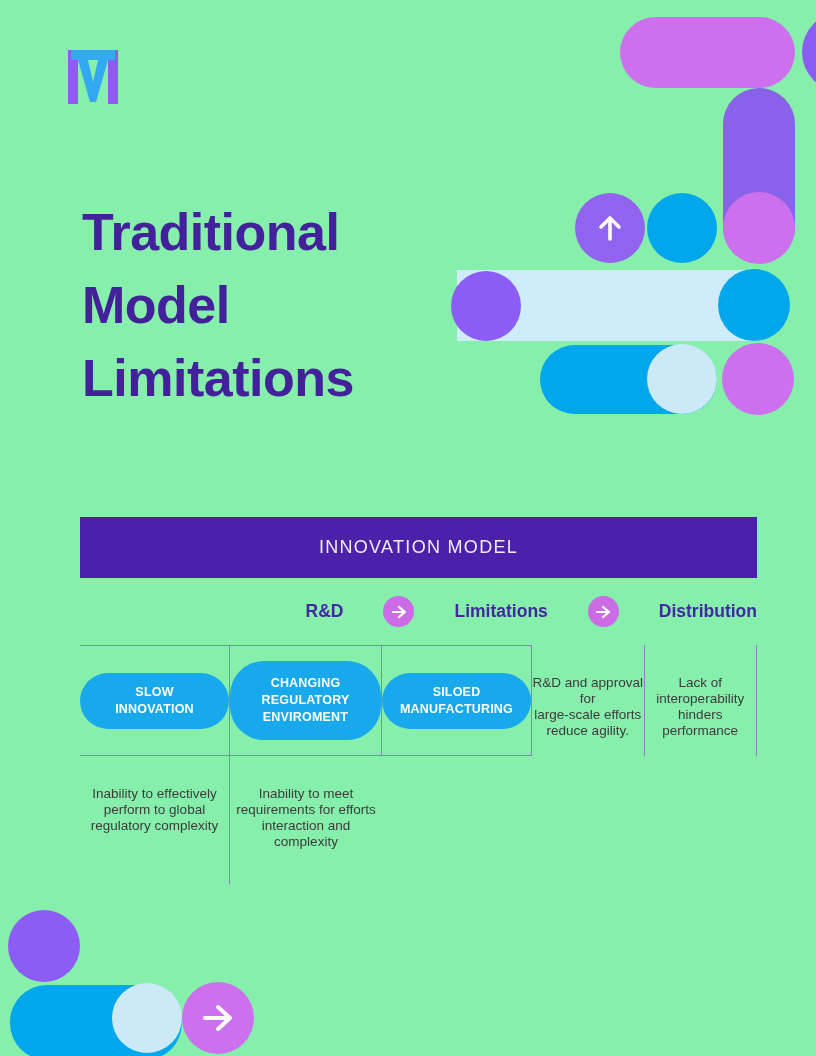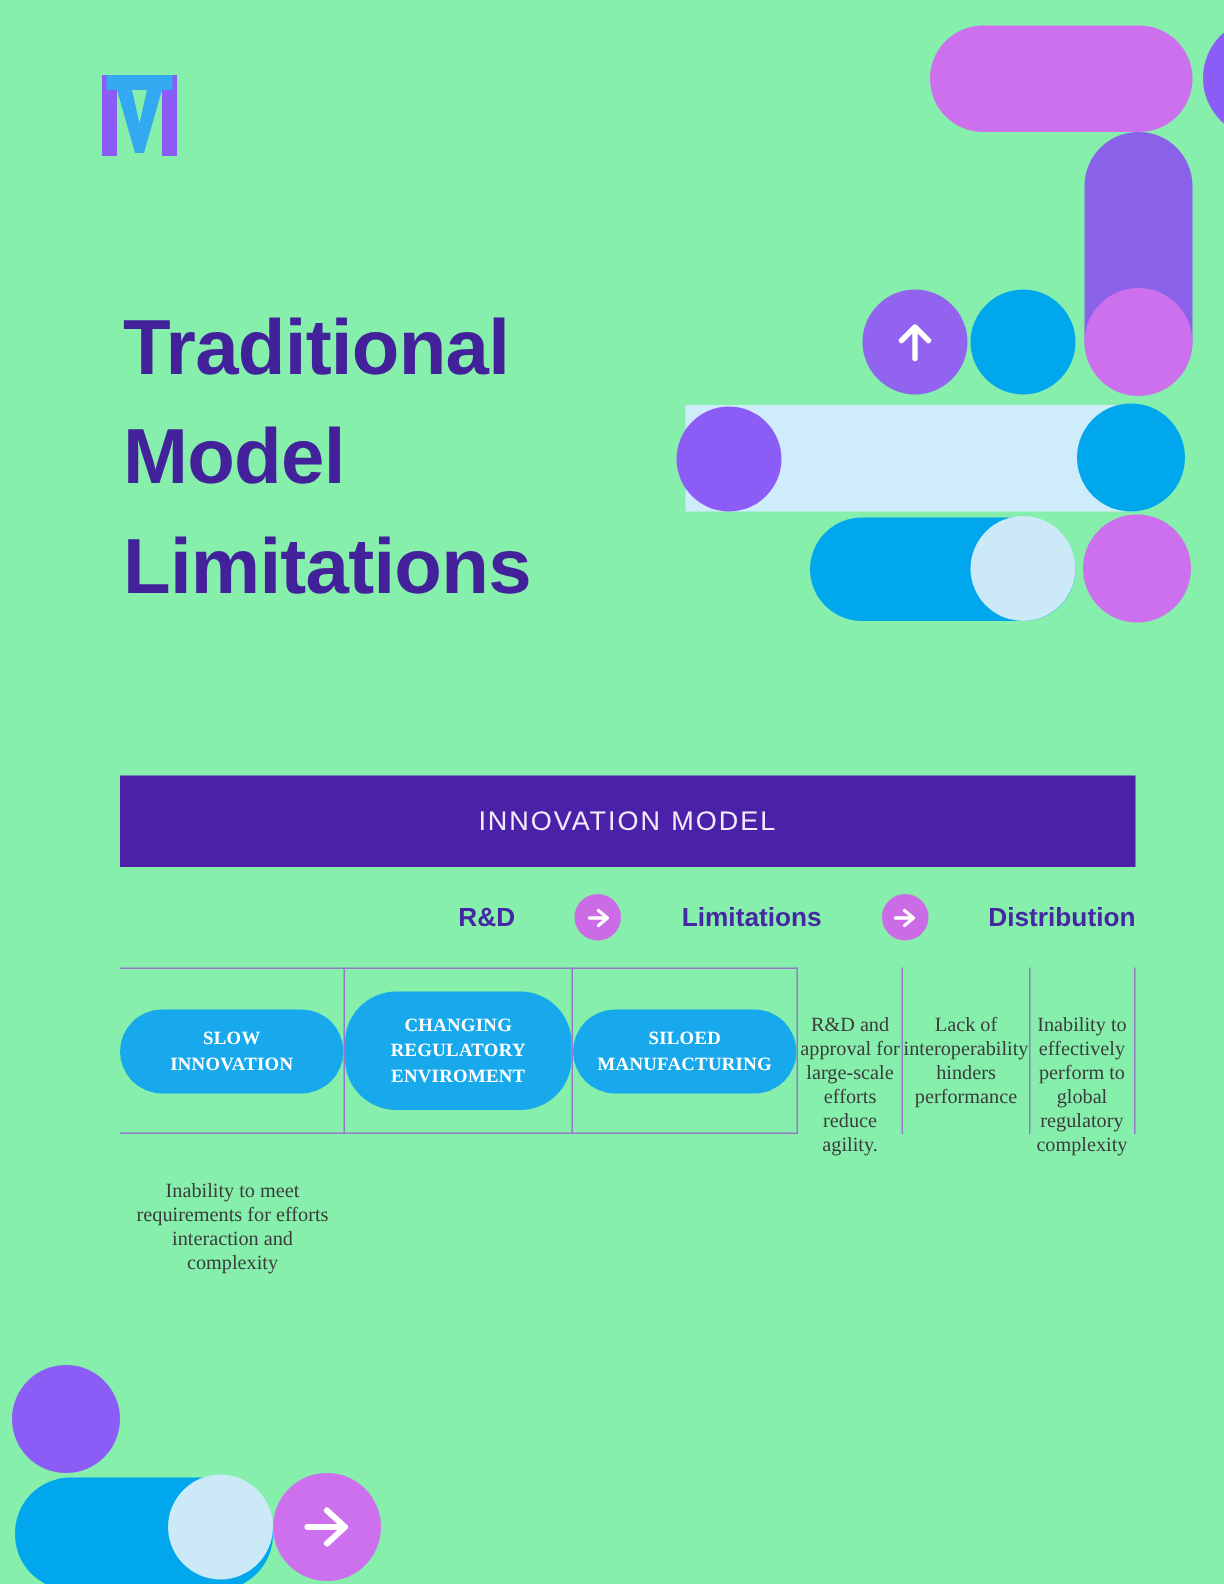--- a/index.html
+++ b/index.html
@@ -45,21 +45,21 @@
     position:absolute;left:80px;top:578px;width:677px;height:67px;
     display:flex;align-items:center;justify-content:flex-end;gap:40px;
   }
   .flow-step{font-size:17.5px;font-weight:bold;color:#4526A3;}
   .flow-arrow{
     width:31px;height:31px;border-radius:50%;background:#CB6CE6;
     display:flex;align-items:center;justify-content:center;flex:0 0 auto;
   }
   .grid{
     position:absolute;left:80px;top:645px;width:677px;height:239px;
-    display:grid;grid-template-columns:repeat(6,1fr);grid-template-rows:111px 128px;font-family:Liberation Serif, serif;
+    display:grid;grid-template-columns:repeat(5,1fr);grid-template-rows:111px 128px;
   }
   .bcell{
     border-top:1px solid #9678C8;border-bottom:1px solid #9678C8;
     display:flex;align-items:center;justify-content:center;
   }
   .dcell{display:flex;justify-content:center;padding-top:30px;box-sizing:border-box;}
   .vline{border-right:1px solid #9678C8;}
   .badge{
     background:#17A9EB;color:#ffffff;font-weight:bold;font-size:12.5px;line-height:17px;
     letter-spacing:0.2px;text-align:center;white-space:pre-line;

